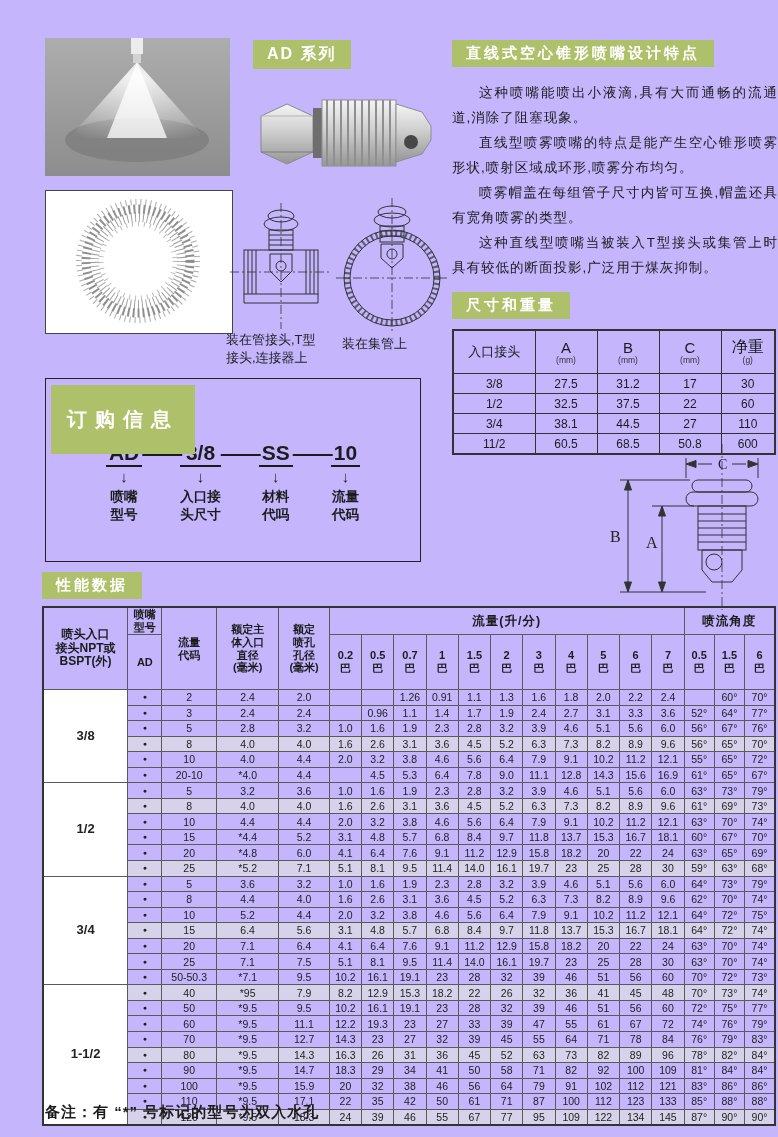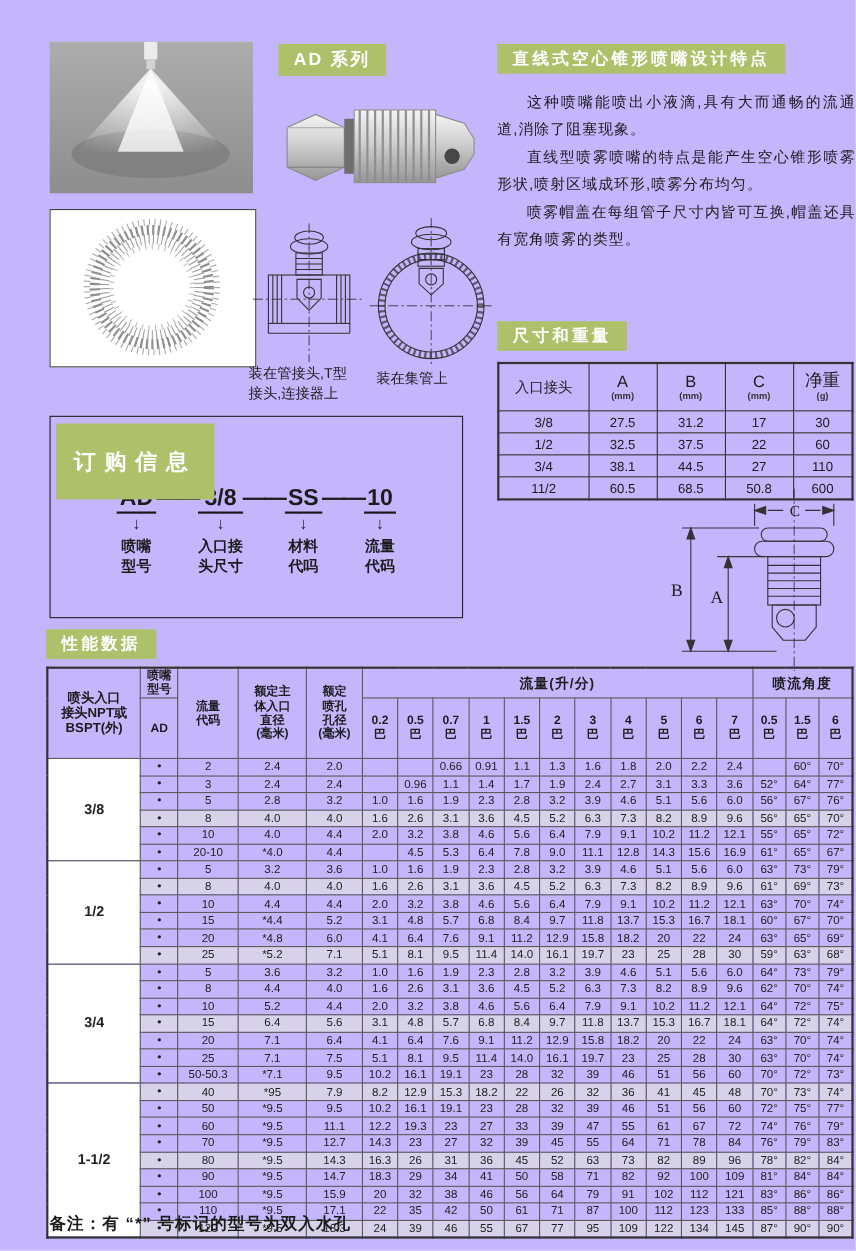--- a/index.html
+++ b/index.html
@@ -29,21 +29,21 @@
               text-indent:2em;text-align:justify;}
   .features .para-wrap{margin-top:14px;}
 
   
   .dims{left:452px;top:292px;width:326px;}
   .dim-table{border-collapse:collapse;width:322px;margin-top:10px;border:2px solid #333;table-layout:fixed;}
   .dim-table th,.dim-table td{border:1px solid #333;text-align:center;vertical-align:middle;padding:0;}
   .dim-table thead th{height:42px;font-size:13px;font-weight:normal;}
   .dim-table td{height:19px;font-size:12px;}
   .dim-letter{display:block;font-size:15px;line-height:1.05;}
-  .unit{display:block;font-size:8.5px;color:#333;line-height:1;font-weight:bold;}
+  .unit{display:block;font-size:8.5px;color:#333;line-height:1;}
 
   
   .order-box{left:45px;top:378px;width:374px;height:182px;border:1px solid #222;}
   .order-title{position:absolute;left:5px;top:6px;font-size:20px;letter-spacing:8px;padding:21px 16px;text-align:right;}
   .order-grid{display:grid;grid-template-columns:repeat(7,auto);justify-content:center;
               margin-top:62px;row-gap:2px;}
   .code-part{font-size:21px;font-weight:bold;border-bottom:2px solid #1a1a1a;padding:0 3px;text-align:center;}
   .code-dash{font-size:21px;font-weight:bold;letter-spacing:-2px;}
   .arrow-cell{text-align:center;font-size:15px;color:#222;line-height:1.1;}
   .label-cell{text-align:center;font-size:13.5px;font-weight:bold;white-space:pre-line;line-height:1.35;}
@@ -186,20 +186,21 @@
     </svg>
   </div>
   <div class="abs caption manifold-caption">装在集管上</div>
 
   <div class="abs features">
     <div class="green-bar">直线式空心锥形喷嘴设计特点</div>
     <div class="para-wrap">
       <p>这种喷嘴能喷出小液滴,具有大而通畅的流通道,消除了阻塞现象。</p>
       <p>直线型喷雾喷嘴的特点是能产生空心锥形喷雾形状,喷射区域成环形,喷雾分布均匀。</p>
       <p>喷雾帽盖在每组管子尺寸内皆可互换,帽盖还具有宽角喷雾的类型。</p>
+      <p>这种直线型喷嘴当被装入T型接头或集管上时具有较低的断面投影,广泛用于煤灰抑制。</p>
     </div>
   </div>
 
   <div class="abs dims">
     <div class="green-bar">尺寸和重量</div>
     <table class="dim-table">
       <colgroup>
           <col style="width:82px">
           <col style="width:62px">
           <col style="width:62px">
@@ -411,21 +412,21 @@
         </thead>
         <tbody>
           <tr>
             <td class="group-cell" rowspan="6">3/8</td>
             <td class="dot">●</td>
             <td>2</td>
             <td>2.4</td>
             <td>2.0</td>
             <td></td>
             <td></td>
-            <td>0.66</td>
+            <td>1.26</td>
             <td>0.91</td>
             <td>1.1</td>
             <td>1.3</td>
             <td>1.6</td>
             <td>1.8</td>
             <td>2.0</td>
             <td>2.2</td>
             <td>2.4</td>
             <td></td>
             <td>60°</td>

